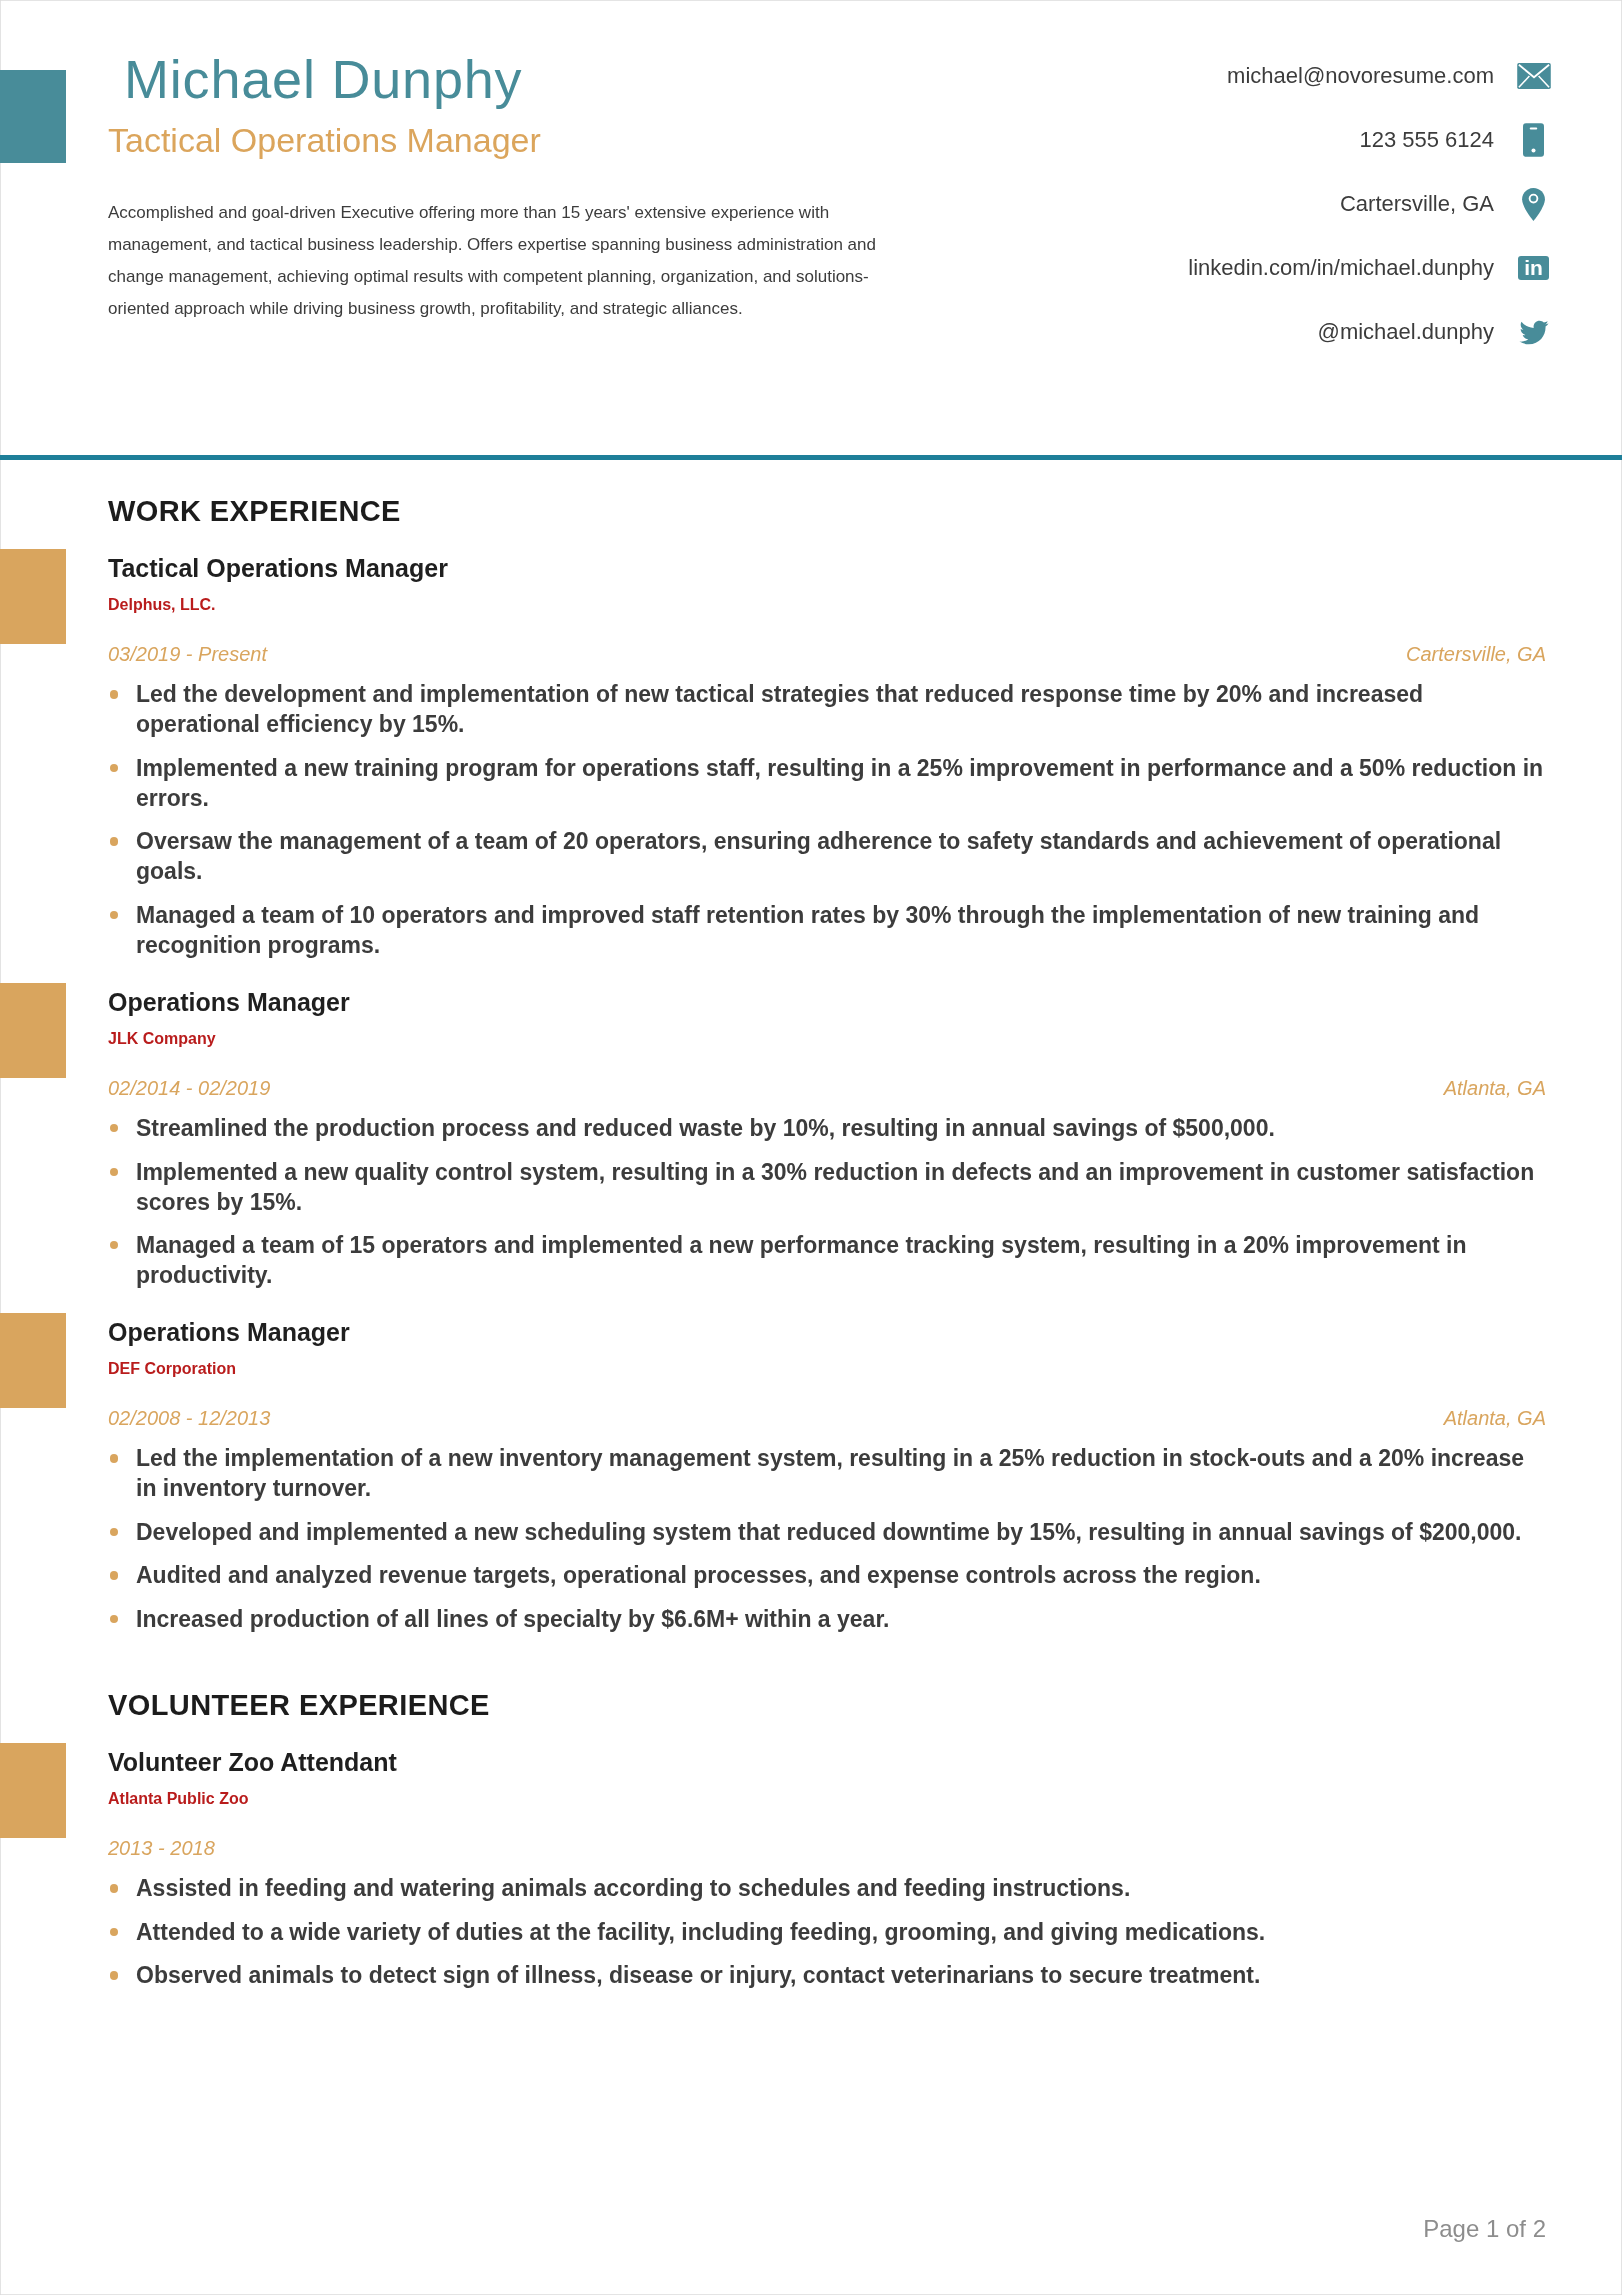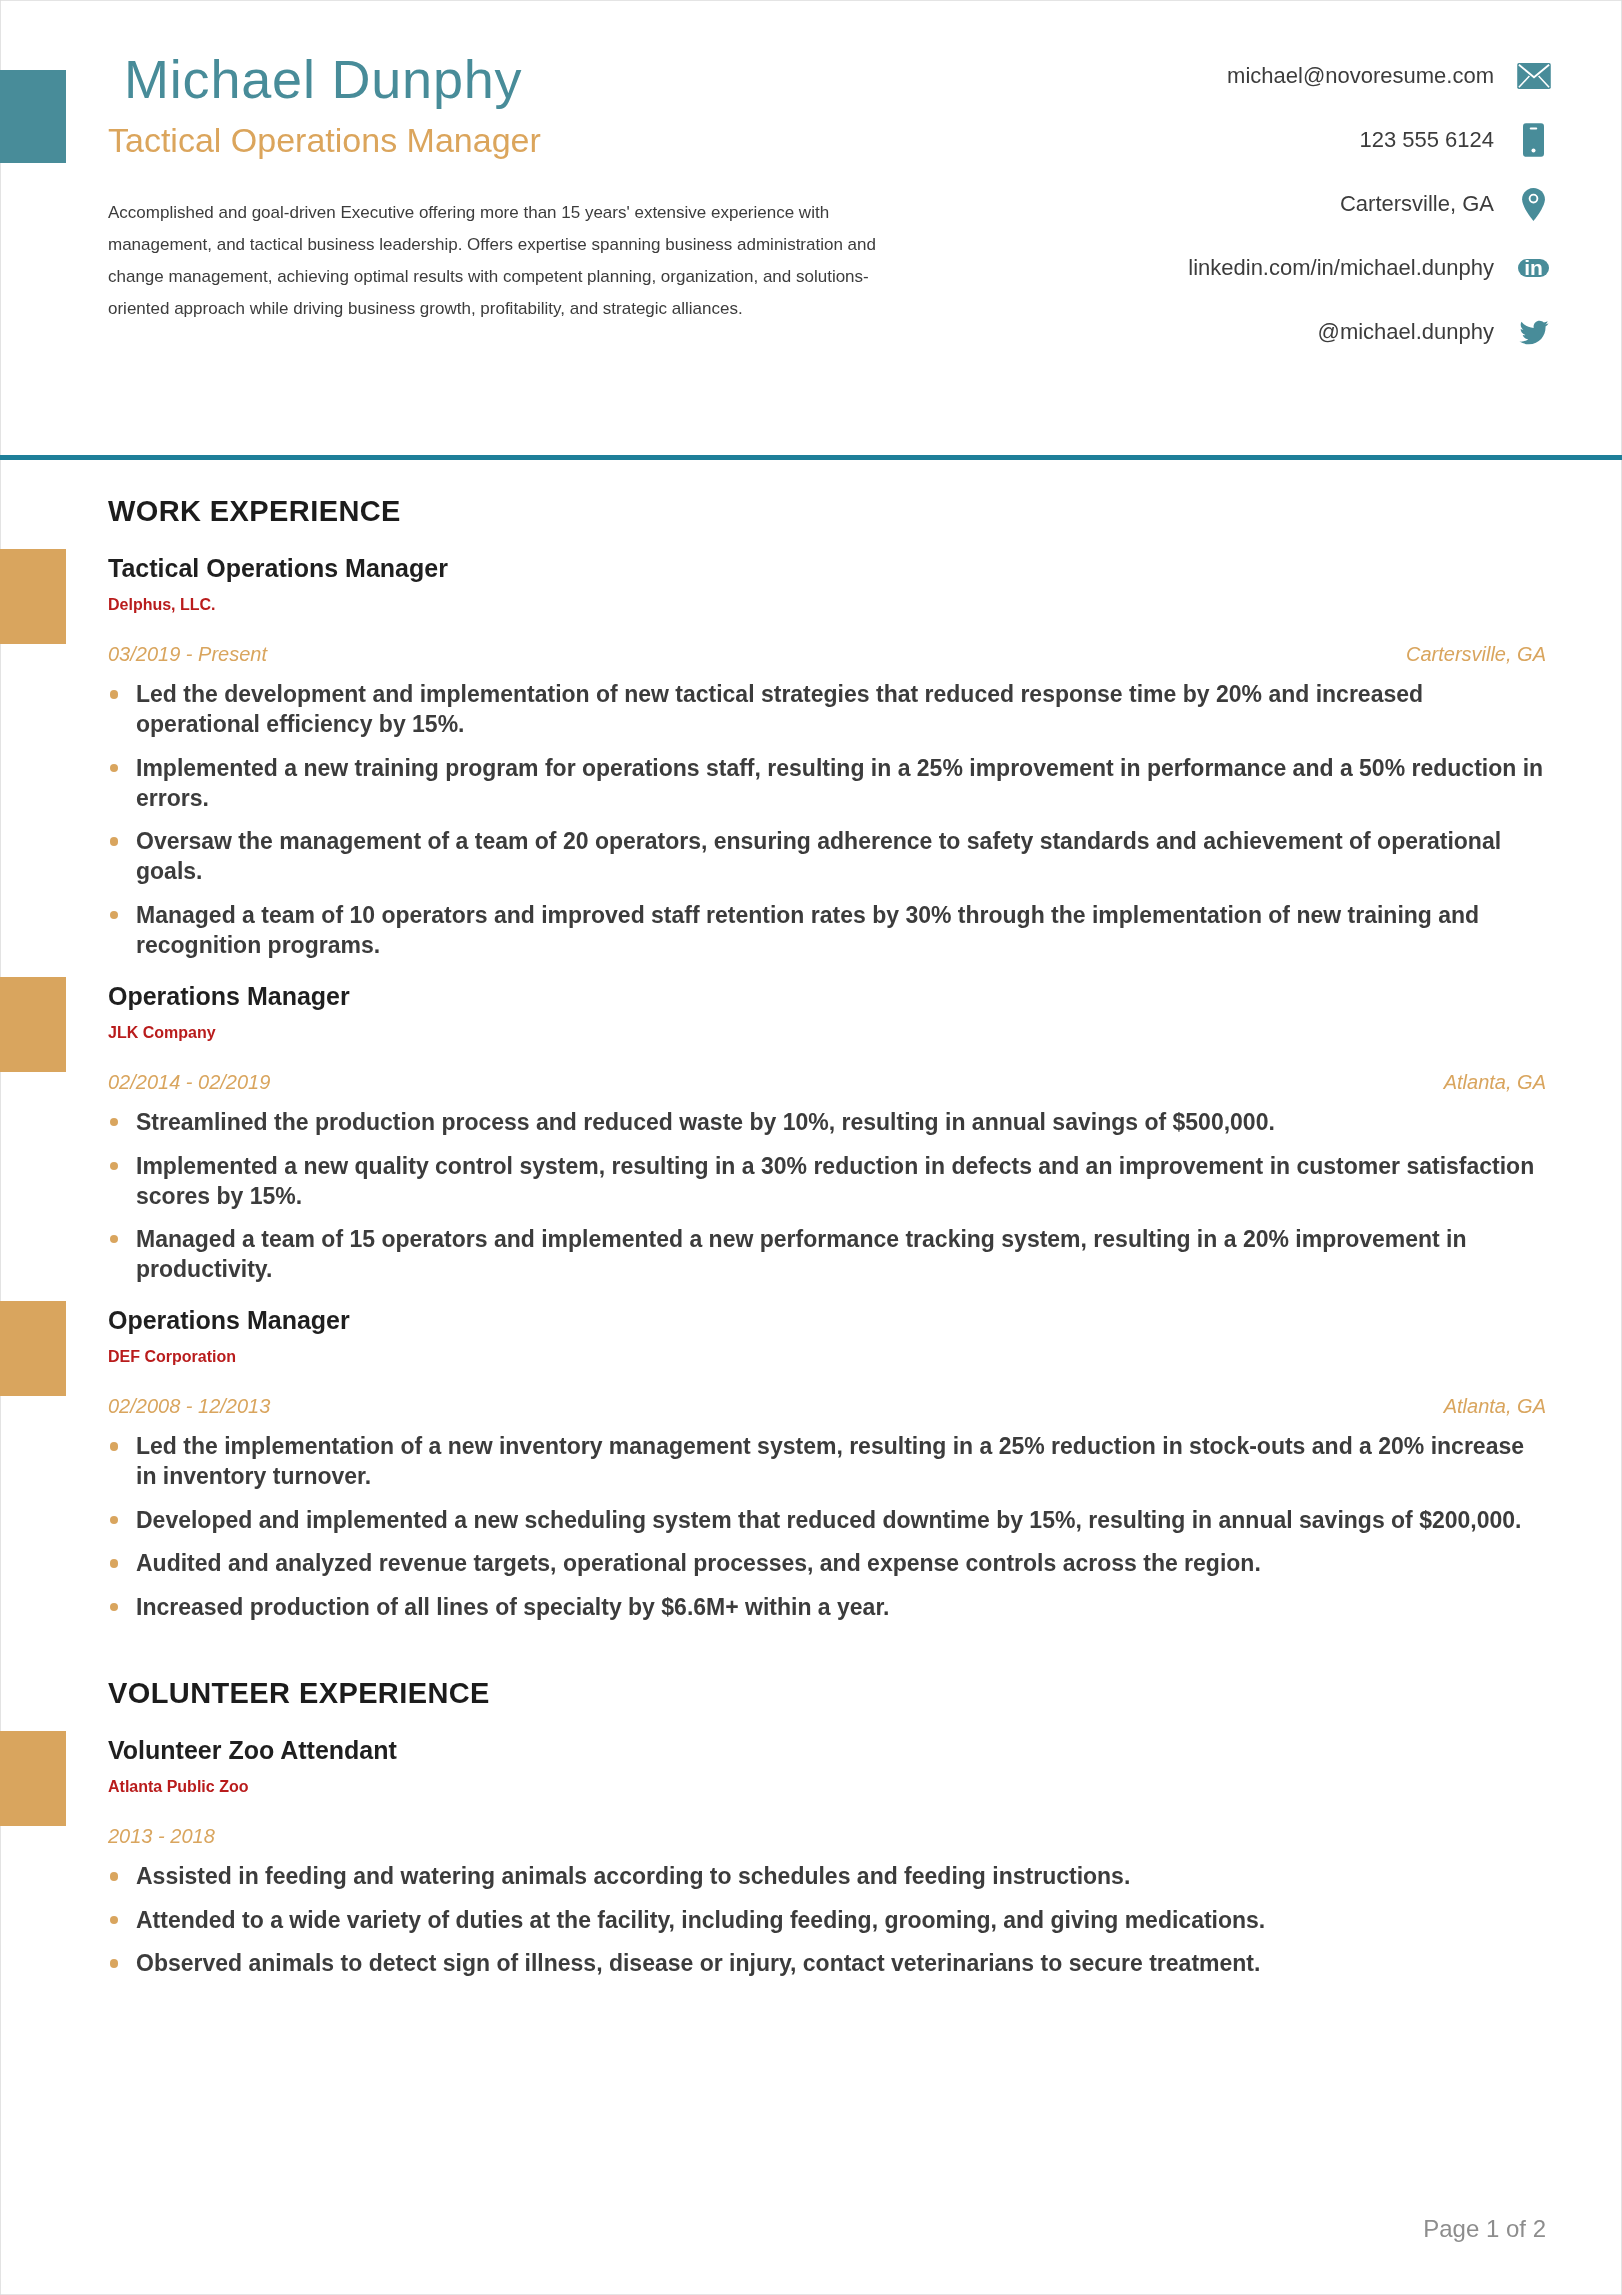--- a/index.html
+++ b/index.html
@@ -20,35 +20,35 @@
   .header{position:absolute;left:108px;top:49px;width:828px;}
   .name{font-size:54px;line-height:61px;font-weight:400;color:#488C99;letter-spacing:0.8px;margin-left:16px;}
   .headline{font-size:34px;line-height:44px;color:#DBA55C;margin-top:8.4px;}
   .summary{margin-top:35px;width:786px;font-size:17px;line-height:32px;color:#3c3c3c;}
   
   .contact{position:absolute;top:59px;right:71px;}
   .contact-row{display:flex;justify-content:flex-end;align-items:center;height:34px;margin-bottom:30px;}
   .contact-label{font-size:22px;color:#3c3c3c;white-space:nowrap;text-align:center;}
   .icon-box{width:35px;height:34px;margin-left:22px;display:flex;align-items:center;justify-content:center;flex:0 0 auto;}
   .li-badge{
-    width:31px;height:18px;border-radius:14px;background:#488C99;
+    width:31px;height:24px;border-radius:3px;background:#488C99;
     color:#ffffff;font-size:21px;font-weight:bold;
     display:flex;align-items:center;justify-content:center;line-height:1;
     padding-bottom:1.7px;box-sizing:border-box;
   }
   
   .divider{position:absolute;top:455px;left:0;width:1622px;height:5px;background:#1E7F99;}
   
   .main{position:absolute;left:108px;top:494px;width:1438px;}
   .section-heading{
     font-size:29px;line-height:35px;font-weight:bold;color:#1c1c1c;
     letter-spacing:0.4px;margin:0;
   }
   .section + .section{margin-top:54px;}
-  .entry{position:relative;margin-top:21px;}
+  .entry{position:relative;margin-top:27px;}
   .entry.first{margin-top:24px;}
   .entry::before{
     content:"";position:absolute;left:-108px;top:-4.2px;width:66px;height:95px;
     background:#D9A55E;
   }
   .entry-title{font-size:25px;line-height:30px;font-weight:bold;color:#1f1f1f;}
   .entry-company{font-size:16px;line-height:30px;color:#b91c1c;margin-top:6.8px;font-weight:bold;}
   .entry-meta{
     display:flex;justify-content:space-between;align-items:baseline;
     margin-top:22px;font-size:20px;line-height:24px;font-style:italic;color:#D9A55E;

